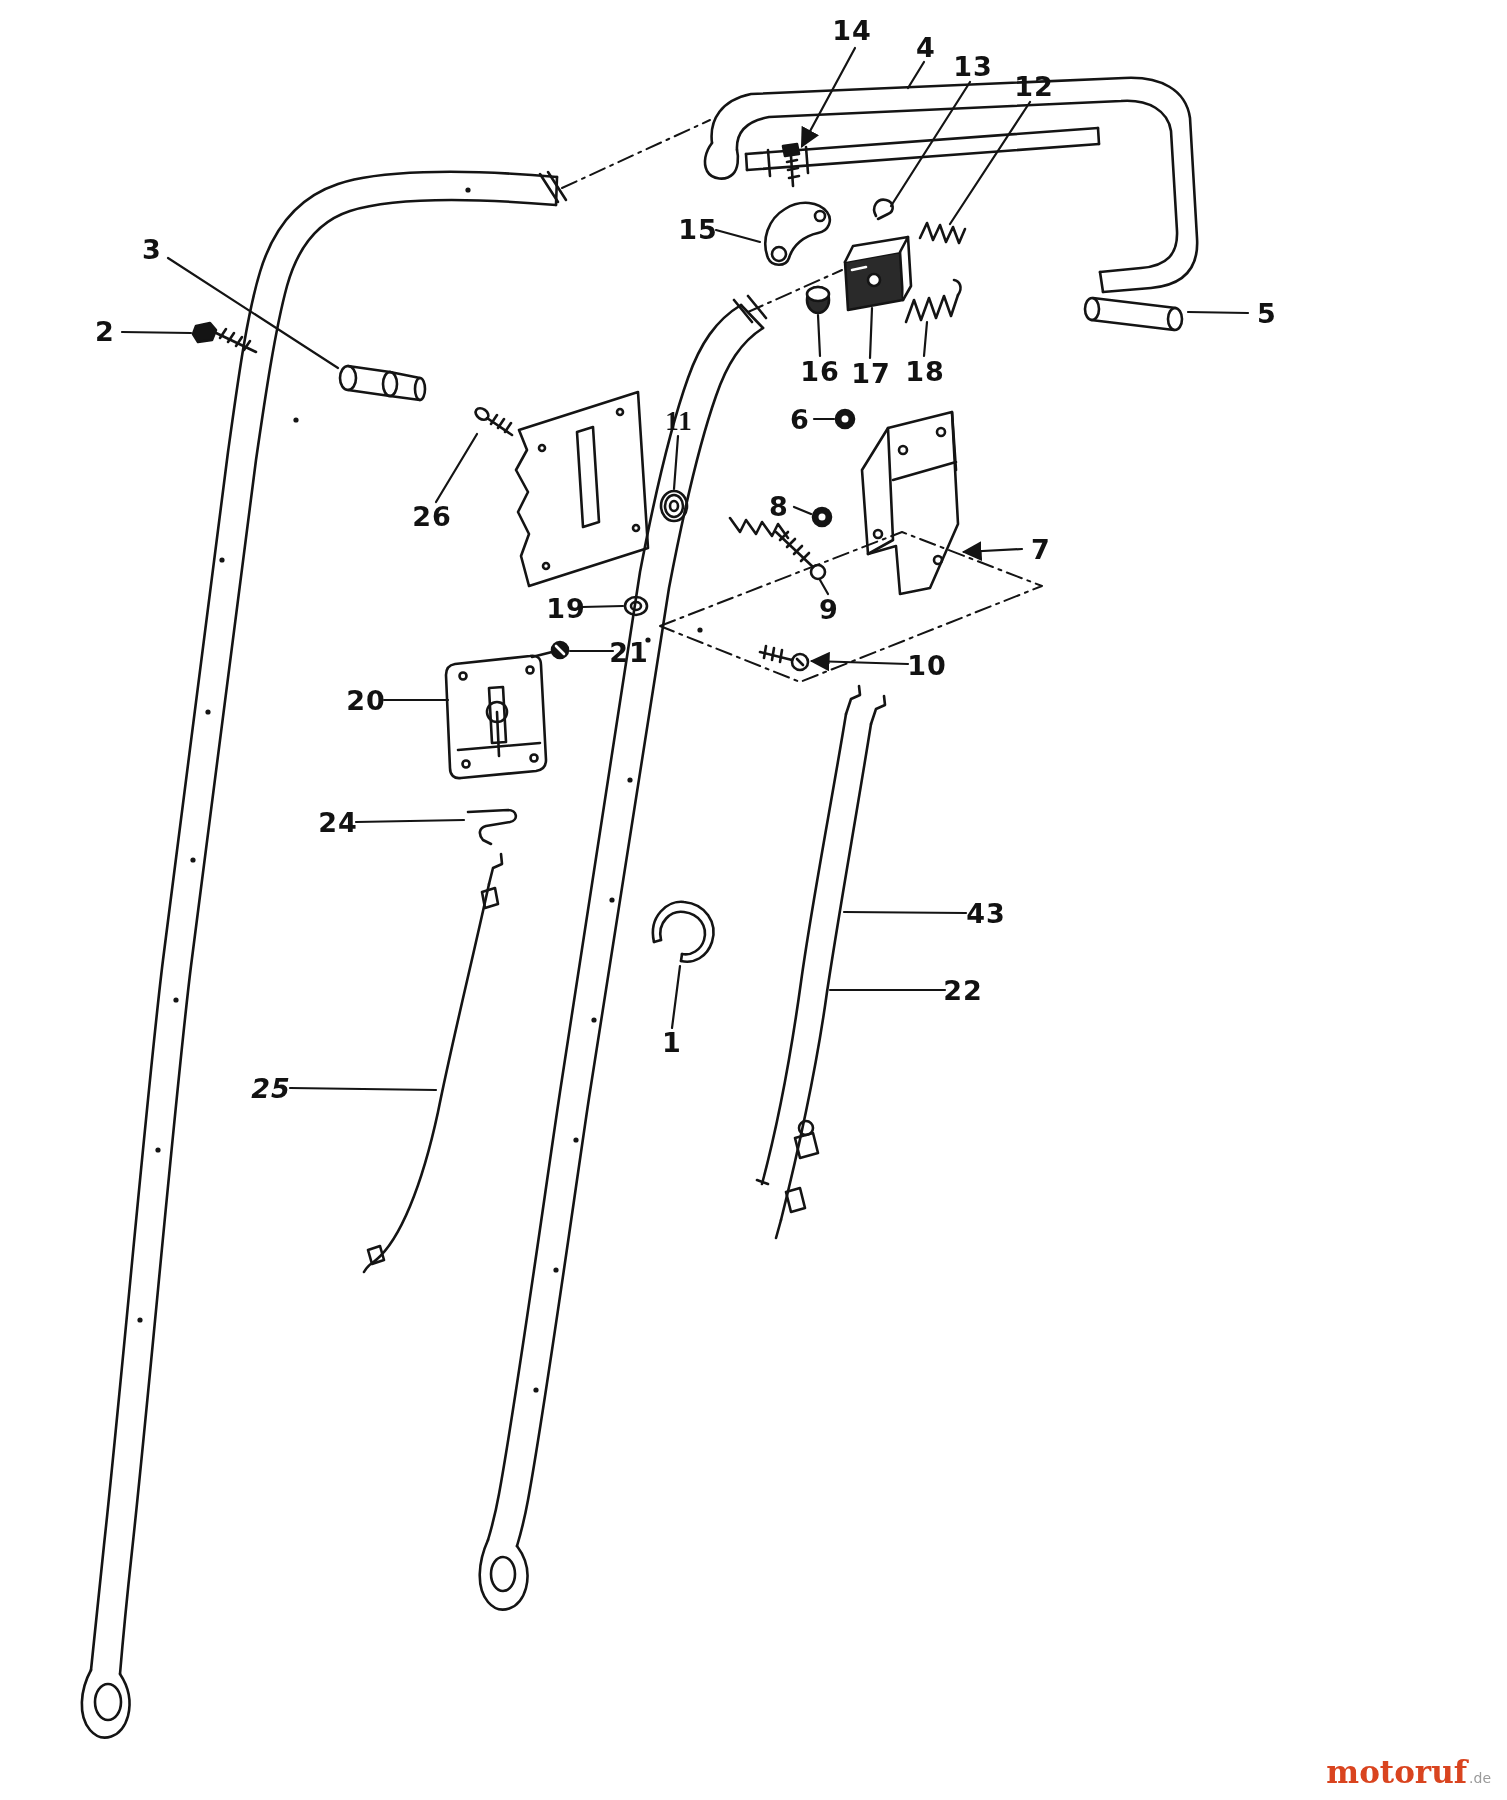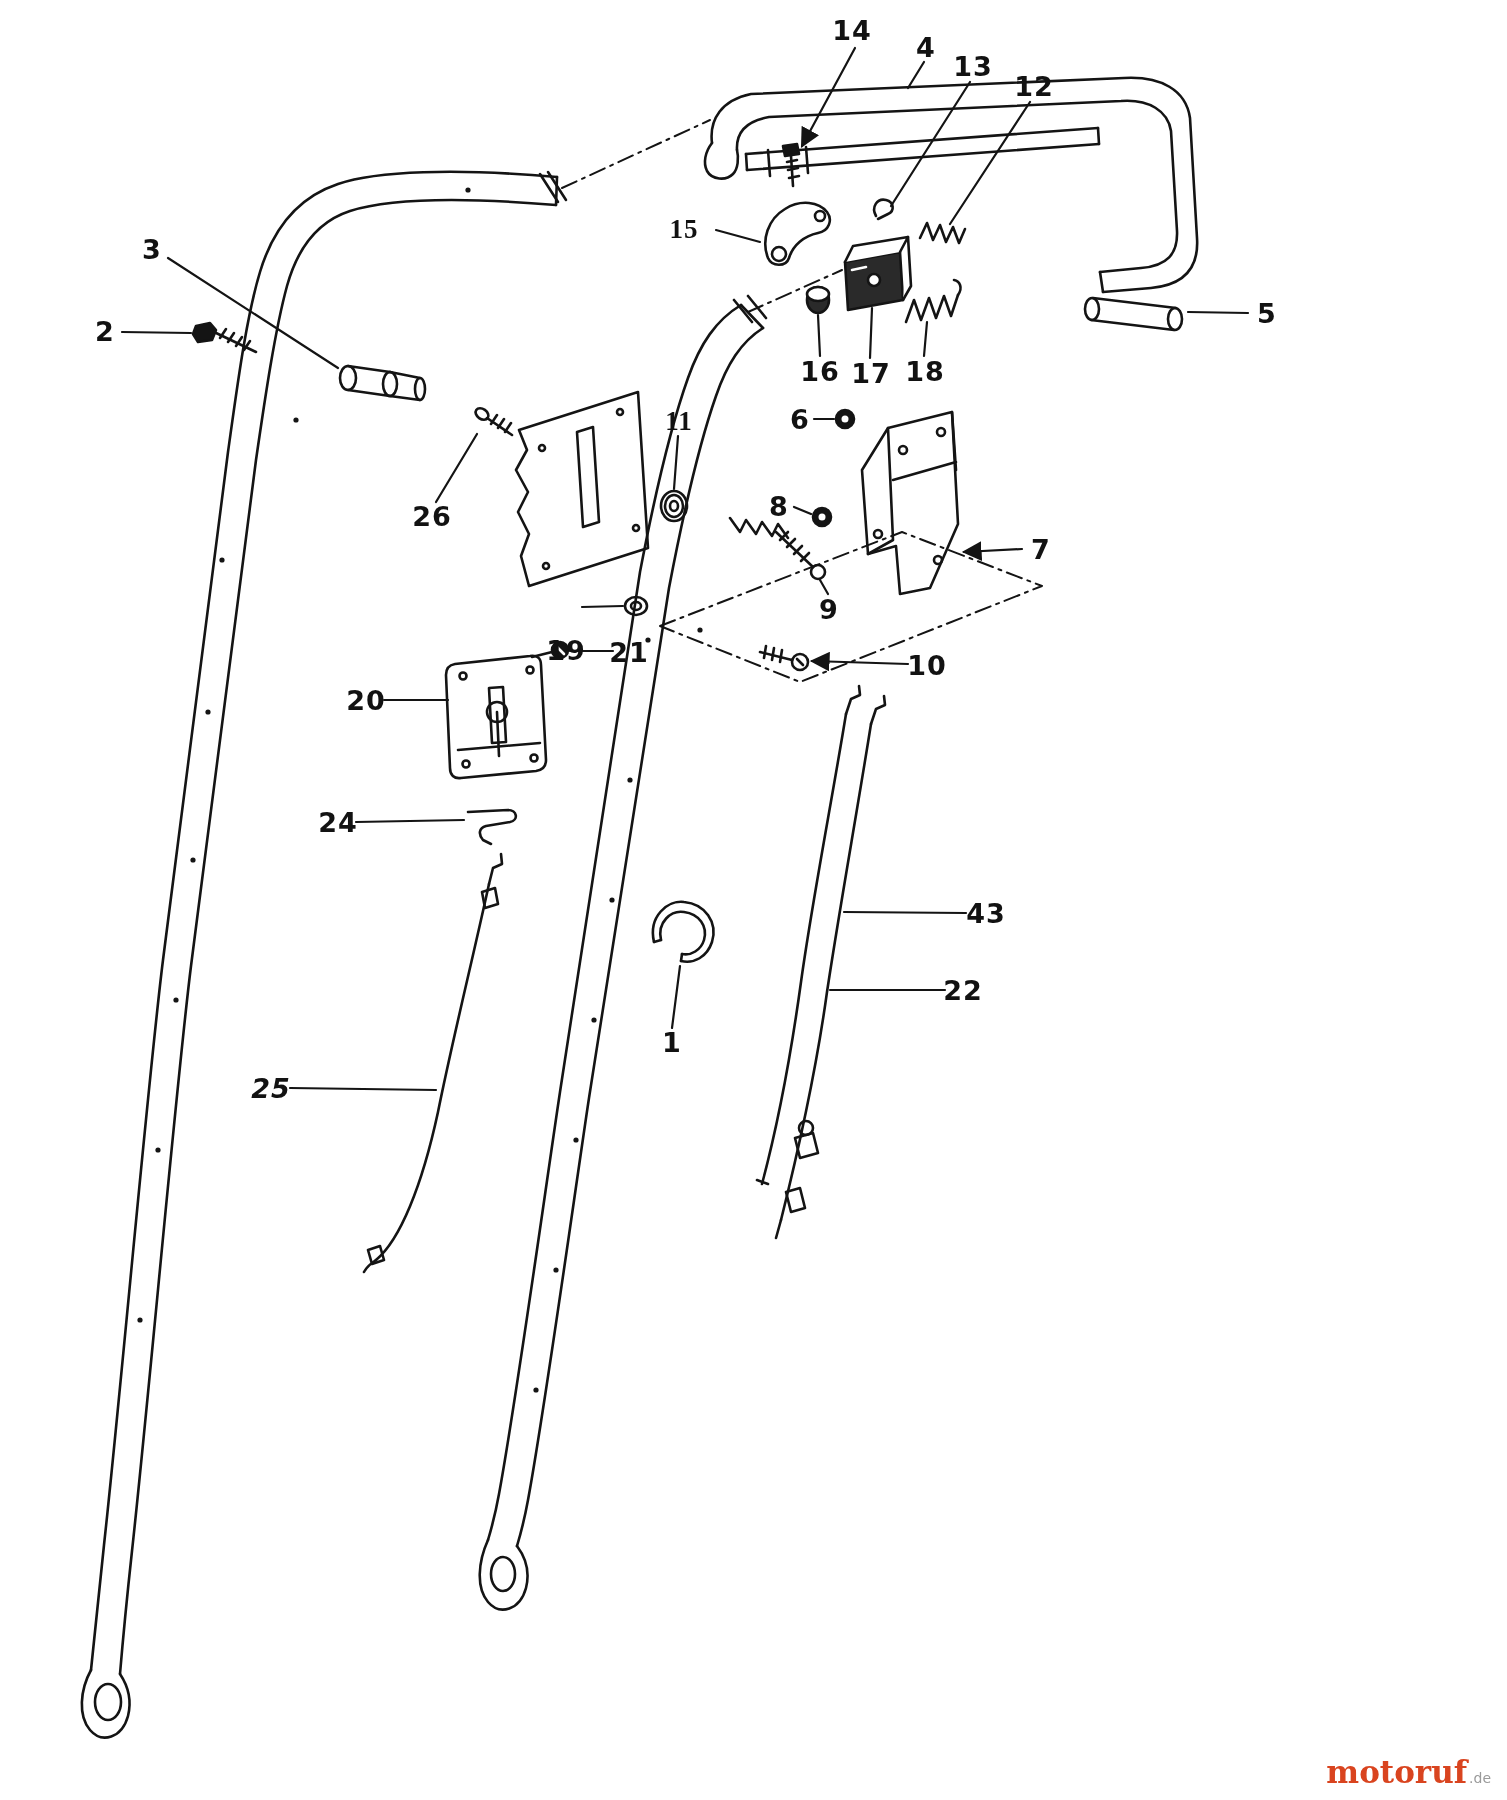--- a/index.html
+++ b/index.html
@@ -323,25 +323,25 @@
       <div class="callout" style="left: 1267px; top: 313px;">5</div>
       <div class="callout" style="left: 800px; top: 419px;">6</div>
       <div class="callout" style="left: 1041px; top: 549px;">7</div>
       <div class="callout" style="left: 779px; top: 506px;">8</div>
       <div class="callout" style="left: 829px; top: 609px;">9</div>
       <div class="callout" style="left: 927px; top: 665px;">10</div>
       <div class="callout" style="left: 679px; top: 421px; font-family: Liberation Serif, serif;">11</div>
       <div class="callout" style="left: 1034px; top: 86px;">12</div>
       <div class="callout" style="left: 973px; top: 66px;">13</div>
       <div class="callout" style="left: 852px; top: 30px;">14</div>
-      <div class="callout" style="left: 684px; top: 229px; font-family: Liberation Serif, serif;">15</div>
+      <div class="callout" style="left: 698px; top: 229px;">15</div>
       <div class="callout" style="left: 820px; top: 371px;">16</div>
       <div class="callout" style="left: 871px; top: 373px;">17</div>
       <div class="callout" style="left: 925px; top: 371px;">18</div>
-      <div class="callout" style="left: 566px; top: 608px; margin-top: 42px;">19</div>
+      <div class="callout" style="left: 566px; top: 608px;">19</div>
       <div class="callout" style="left: 366px; top: 700px;">20</div>
       <div class="callout" style="left: 629px; top: 652px;">21</div>
       <div class="callout" style="left: 963px; top: 990px;">22</div>
       <div class="callout" style="left: 986px; top: 913px;">43</div>
       <div class="callout" style="left: 338px; top: 822px;">24</div>
       <div class="callout" style="left: 271px; top: 1088px; font-style: italic;">25</div>
       <div class="callout" style="left: 432px; top: 516px;">26</div>
     </div>
 
   <div class="watermark">

